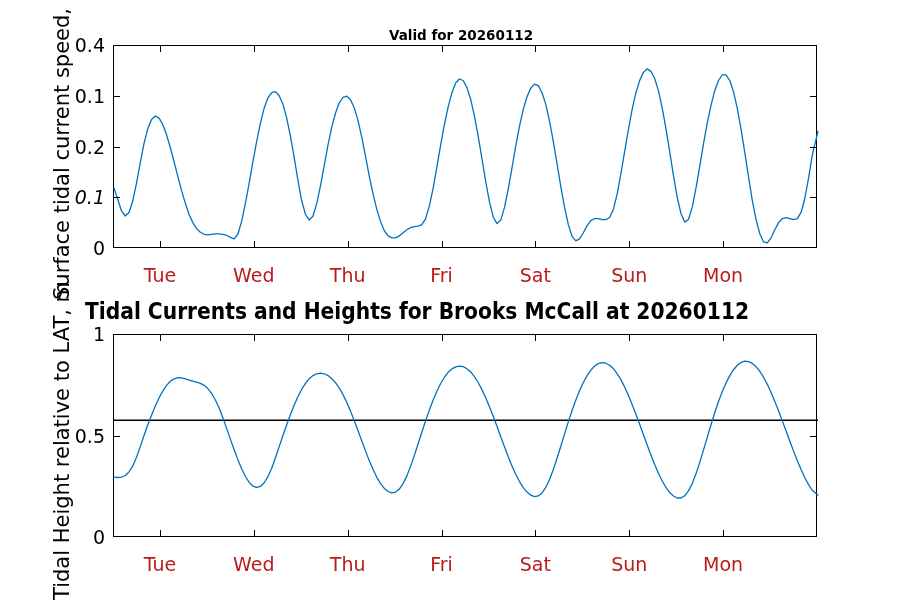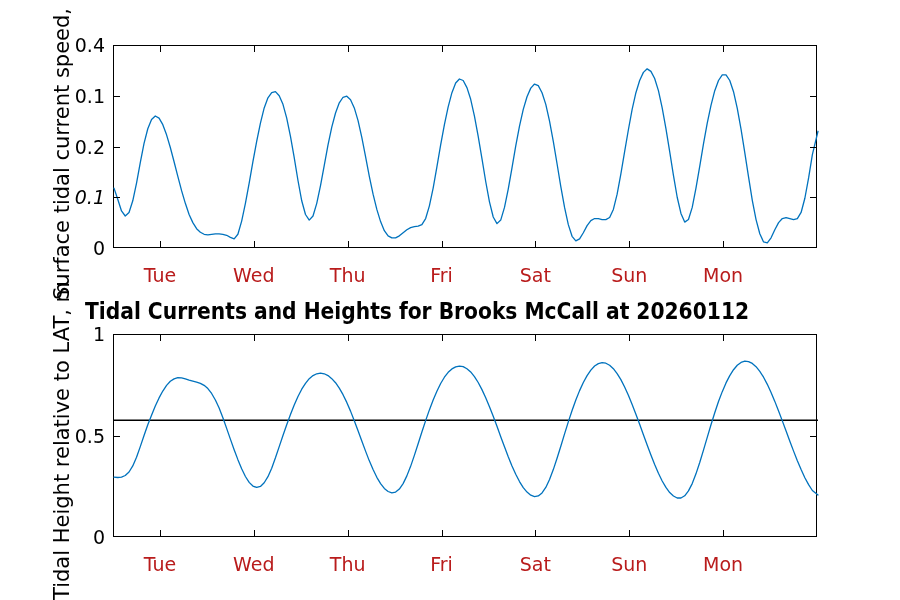--- a/index.html
+++ b/index.html
@@ -64,20 +64,21 @@
 </style>
 </head>
 <body>
 
 <div class="fig">
 
   <div class="ylab" style="left:50px; top:300px;">Surface tidal current speed, kn</div>
 
   <div class="ylab" style="left:50px; top:600px;">Tidal Height relative to LAT, m</div>
 
+  <div class="subtitle" style="left:389px; top:27px;">Valid for 20260112</div>
 
   <div class="maintitle" style="left:85px; top:298px;">Tidal Currents and Heights for Brooks McCall at 20260112</div>
 
   <div class="axes" id="axes-top" style="left:113px; top:45px; width:704px; height:203px;">
     <svg class="plotsvg" id="svg-top" width="704" height="203" viewBox="0 0 704 203" preserveAspectRatio="none">
       <polyline id="curve-top" fill="none" stroke="#0072BD" stroke-width="1.3" stroke-linejoin="round" stroke-linecap="round" points="0.00,142.10 3.75,153.26 7.51,164.94 11.26,170.01 15.02,166.46 18.77,154.79 22.53,137.02 26.28,116.73 30.04,97.44 33.79,82.72 37.55,73.59 41.30,70.03 45.06,72.06 48.81,78.66 52.57,88.81 56.32,101.50 60.07,115.71 63.83,130.43 67.58,144.64 71.34,157.32 75.09,168.49 78.85,176.61 82.60,182.70 86.36,186.25 90.11,188.28 93.87,188.79 97.62,188.28 101.38,187.78 105.13,187.78 108.89,188.28 112.64,189.30 116.39,191.33 120.15,192.85 123.90,188.28 127.66,175.09 131.41,157.32 135.17,137.02 138.92,115.71 142.68,95.41 146.43,77.14 150.19,61.91 153.94,51.77 157.70,46.69 161.45,45.68 165.21,49.74 168.96,58.36 172.71,72.06 176.47,90.34 180.22,111.65 183.98,134.49 187.73,154.79 191.49,168.49 195.24,174.07 199.00,170.01 202.75,157.32 206.51,139.56 210.26,119.26 214.02,98.96 217.77,81.20 221.53,66.99 225.28,56.84 229.03,51.26 232.79,50.24 236.54,53.80 240.30,61.91 244.05,74.60 247.81,91.35 251.56,110.64 255.32,130.43 259.07,148.19 262.83,163.42 266.58,175.59 270.34,184.73 274.09,189.81 277.85,191.84 281.60,191.84 285.35,189.81 289.11,186.76 292.86,183.72 296.62,181.69 300.37,180.67 304.13,180.16 307.88,178.64 311.64,172.55 315.39,159.86 319.15,142.10 322.90,120.79 326.66,98.96 330.41,78.66 334.17,60.90 337.92,46.69 341.67,37.05 345.43,32.99 349.18,34.51 352.94,41.62 356.69,53.29 360.45,70.03 364.20,90.34 367.96,112.67 371.71,135.50 375.47,155.80 379.22,171.03 382.98,177.63 386.73,174.07 390.49,161.38 394.24,143.12 397.99,121.80 401.75,99.98 405.50,80.19 409.26,63.44 413.01,50.75 416.77,42.12 420.52,38.06 424.28,39.59 428.03,46.69 431.79,58.36 435.54,75.11 439.30,95.41 443.05,117.74 446.81,140.58 450.56,161.38 454.31,178.64 458.07,190.31 461.82,194.88 465.58,192.85 469.33,186.76 473.09,179.66 476.84,174.58 480.60,172.55 484.35,172.55 488.11,173.56 491.86,173.56 495.62,171.53 499.37,163.42 503.13,148.19 506.88,127.89 510.63,105.56 514.39,83.74 518.14,63.44 521.90,46.69 525.65,34.51 529.41,26.39 533.16,22.84 536.92,25.38 540.67,32.48 544.43,44.66 548.18,61.91 551.94,82.72 555.69,105.56 559.45,129.41 563.20,151.24 566.95,167.47 570.71,176.10 574.46,173.56 578.22,161.38 581.97,142.10 585.73,120.28 589.48,97.95 593.24,77.14 596.99,59.38 600.75,44.66 604.50,34.51 608.26,28.93 612.01,28.93 615.77,34.51 619.52,45.68 623.27,62.42 627.03,83.23 630.78,106.58 634.54,130.94 638.29,154.28 642.05,173.56 645.80,187.78 649.56,195.90 653.31,196.91 657.07,191.84 660.82,183.72 664.58,176.61 668.33,172.55 672.09,171.53 675.84,172.55 679.59,173.56 683.35,172.55 687.10,166.46 690.86,152.25 694.61,131.95 698.37,108.61 704.00,85.26"></polyline>
     </svg>
   </div>
   <div id="ticks-top">
       <div class="tickh" style="left: 113px; top: 197.25px; width: 7px;"></div>

